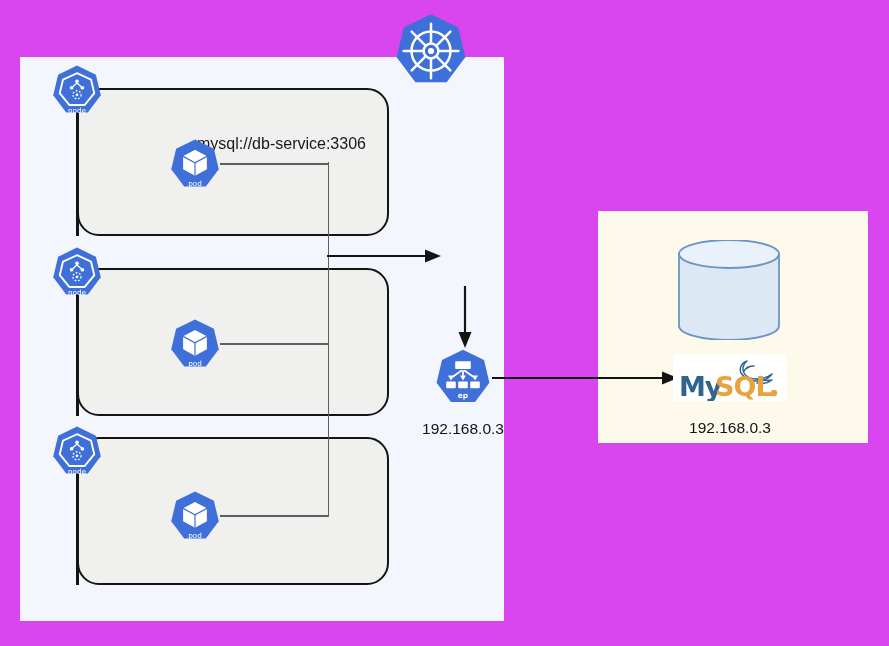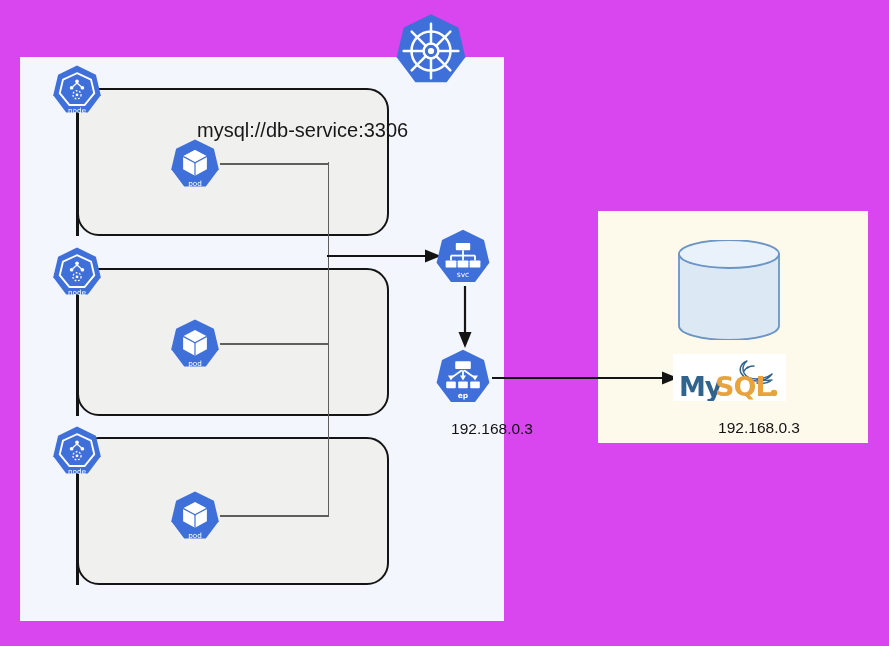--- a/index.html
+++ b/index.html
@@ -50,31 +50,32 @@
   .line-thin {
     background: #5e5e5e;
   }
   .line-thick {
     background: #141414;
   }
 
   
   .lbl {
     color: #18181a;
-    font-size: 20px;
+    font-size: 16px;
     line-height: 1;
     white-space: nowrap;
     font-family: "Liberation Sans", sans-serif;
+    margin-top: 16px;
   }
   .ip-lbl {
     color: #121214;
     font-size: 15.5px;
     line-height: 1;
     white-space: nowrap;
-    text-align: right;
+    text-align: center;
     font-family: "Liberation Sans", sans-serif;
   }
 
   
   #mysql-logo {
     background: #ffffff;
   }
   .ms-text {
     font-family: "DejaVu Sans", sans-serif;
     font-weight: bold;
@@ -220,39 +221,20 @@
   </div>
   <div class="abs line-thin" style="left:220px; top:515px; width:109px; height:1.6px;"></div>
 
   <div class="abs line-thin" style="left:327.5px; top:162px; width:1.8px; height:355px;"></div>
 
   <svg class="abs" style="left:325px; top:243px; width:120px; height:26px;" viewBox="0 0 120 26">
     <line x1="2" y1="13" x2="104" y2="13" stroke="#141414" stroke-width="2.2"></line>
     <polygon points="116,13 100,6.5 100,19.5" fill="#141414"></polygon>
   </svg>
 
-  <div class="abs badge" style="left:433px; top:228px; width:60px; height:60px;">
-    <svg class="hexicon" viewBox="0 0 100 100" aria-hidden="true">
-      <polygon points="50,3 85,20 94,58 70,90 30,90 6,58 15,20" fill="#3f6fd8"></polygon>
-      <g fill="#ffffff">
-        <rect x="38" y="25" width="24" height="12" rx="1.5"></rect>
-        <rect x="21" y="54" width="18" height="12" rx="1.5"></rect>
-        <rect x="41" y="54" width="18" height="12" rx="1.5"></rect>
-        <rect x="61" y="54" width="18" height="12" rx="1.5"></rect>
-      </g>
-      <g stroke="#ffffff" stroke-width="3" fill="none">
-        <line x1="50" y1="37" x2="50" y2="46"></line>
-        <line x1="30" y1="46" x2="70" y2="46"></line>
-        <line x1="30" y1="46" x2="30" y2="54"></line>
-        <line x1="50" y1="46" x2="50" y2="54"></line>
-        <line x1="70" y1="46" x2="70" y2="54"></line>
-      </g>
-      <text x="50" y="82" font-family="DejaVu Sans, sans-serif" font-size="12.5" fill="#ffffff" text-anchor="middle">svc</text>
-    </svg>
-  </div>
 
   <svg class="abs" style="left:452px; top:286px; width:26px; height:66px;" viewBox="0 0 26 66">
     <line x1="13" y1="0" x2="13" y2="50" stroke="#141414" stroke-width="2.2"></line>
     <polygon points="13,62 6.5,46 19.5,46" fill="#141414"></polygon>
   </svg>
 
   <div class="abs badge" style="left:433px; top:348px; width:60px; height:60px;font-weight:bold;">
     <svg class="hexicon" viewBox="0 0 100 100" aria-hidden="true">
       <polygon points="50,3 85,20 94,58 70,90 30,90 6,58 15,20" fill="#3f6fd8"></polygon>
       <rect x="37" y="22" width="26" height="13" rx="1.5" fill="#ffffff"></rect>

